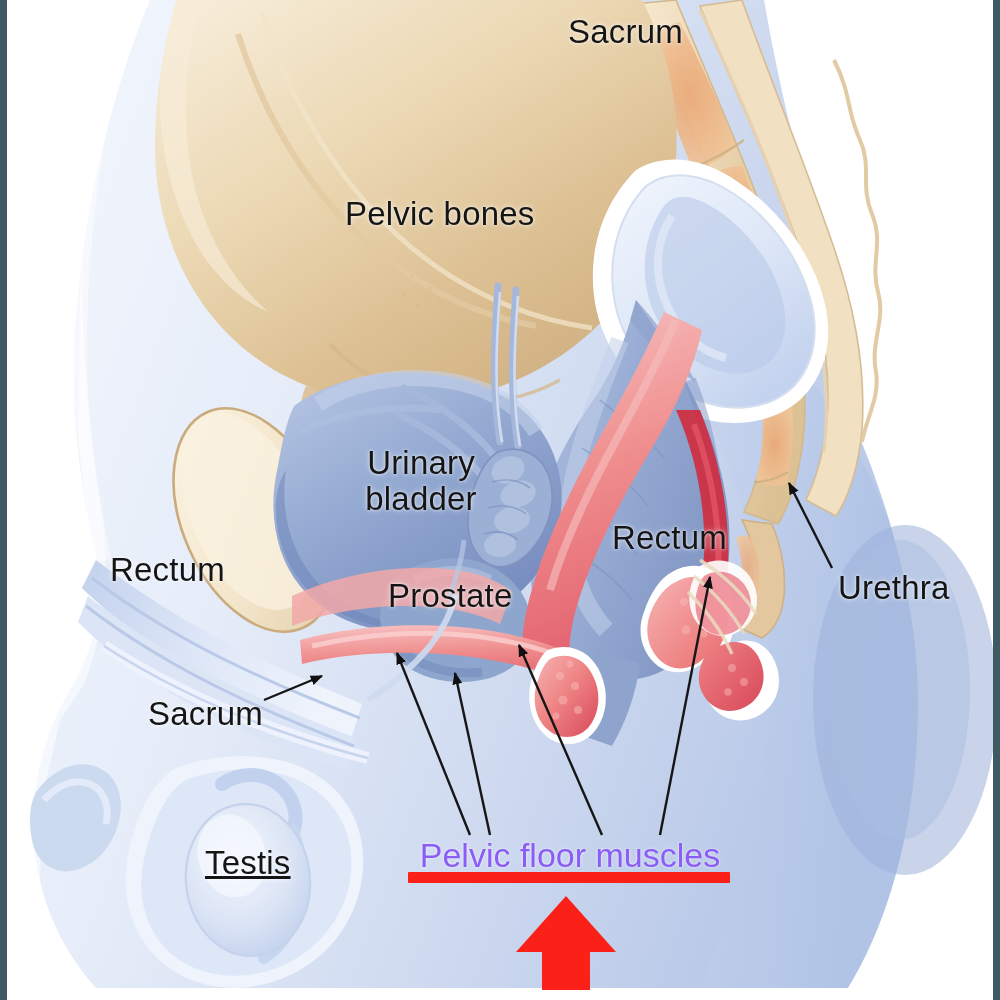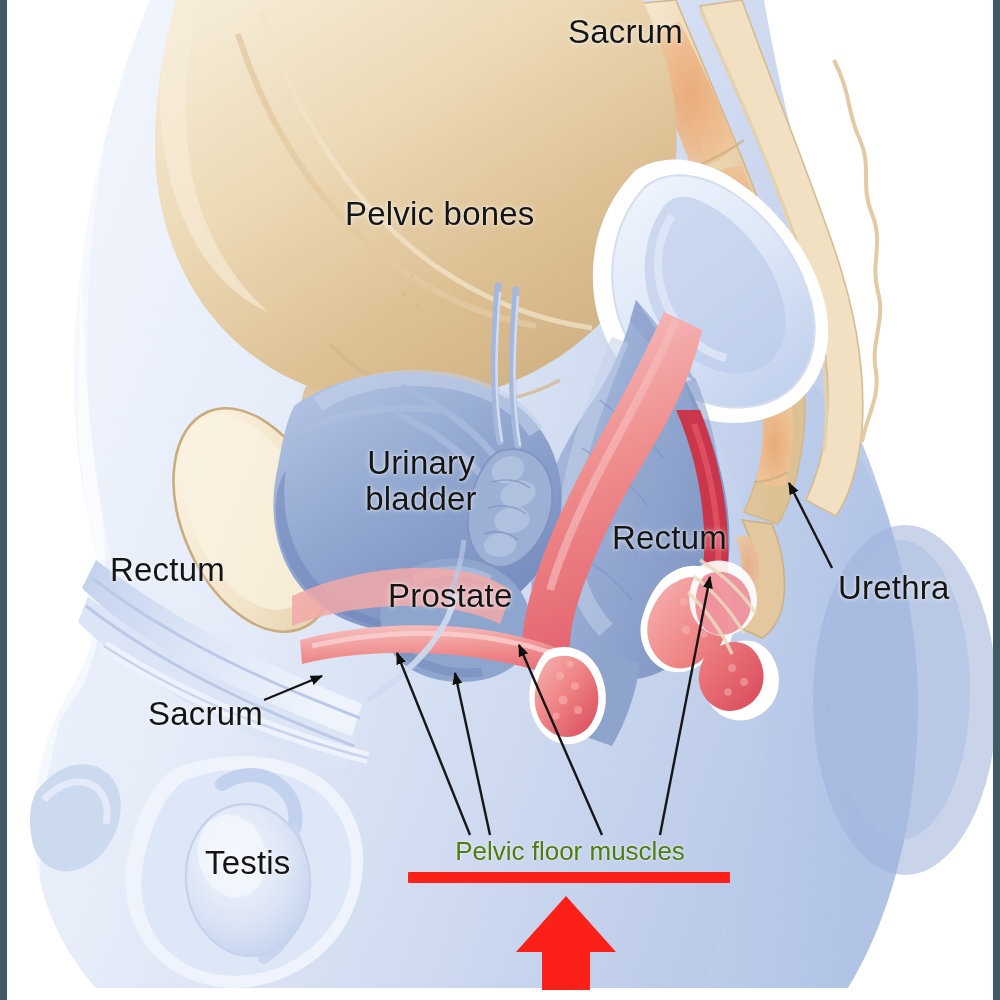--- a/index.html
+++ b/index.html
@@ -17,21 +17,21 @@
   #figure{position:absolute;inset:0;}
   svg.fig{position:absolute;left:0;top:0;width:1000px;height:1000px;}
 
   .lbl{position:absolute;color:#151515;font-size:33px;
        font-family:"Liberation Sans",sans-serif;
        letter-spacing:.2px;line-height:1.08;white-space:pre-line;
        text-shadow:0 0 3px rgba(255,255,255,.75),0 0 6px rgba(255,255,255,.55);}
   .lbl.c{text-align:center;}
 
   #title{position:absolute;left:405px;top:836px;width:330px;
-         text-align:center;font-size:26px;color:#4d7c0f;
+         text-align:center;font-size:34px;color:#8b5cf6;
          font-family:"Liberation Sans",sans-serif;
          text-shadow:0 0 3px rgba(255,255,255,.8);}
   #titlebar{position:absolute;left:408px;top:872px;width:322px;height:11px;
             background:#fb2118;border-radius:1px;}
 </style>
 </head>
 <body>
 
 <div id="stage">
 
@@ -428,20 +428,20 @@
 
   <div class="lbl" style="left:568px;top:14px;">Sacrum</div>
   <div class="lbl" style="left:345px;top:196px;">Pelvic bones</div>
   <div class="lbl c" style="left:356px;top:445px;width:130px;text-align:center;">Urinary
 bladder</div>
   <div class="lbl" style="left:612px;top:520px;">Rectum</div>
   <div class="lbl" style="left:838px;top:570px;">Urethra</div>
   <div class="lbl" style="left:388px;top:578px;">Prostate</div>
   <div class="lbl" style="left:110px;top:552px;">Rectum</div>
   <div class="lbl" style="left:148px;top:696px;">Sacrum</div>
-  <div class="lbl" style="left:205px;top:845px;">Testis</div>
+  <div class="lbl" style="left:205px;top:845px;text-decoration:underline;">Testis</div>
 
   <div id="title">Pelvic floor muscles</div>
   <div id="titlebar"></div>
 
   <div class="edge l"></div>
   <div class="edge r"></div>
 </div>
 
 </body></html>

